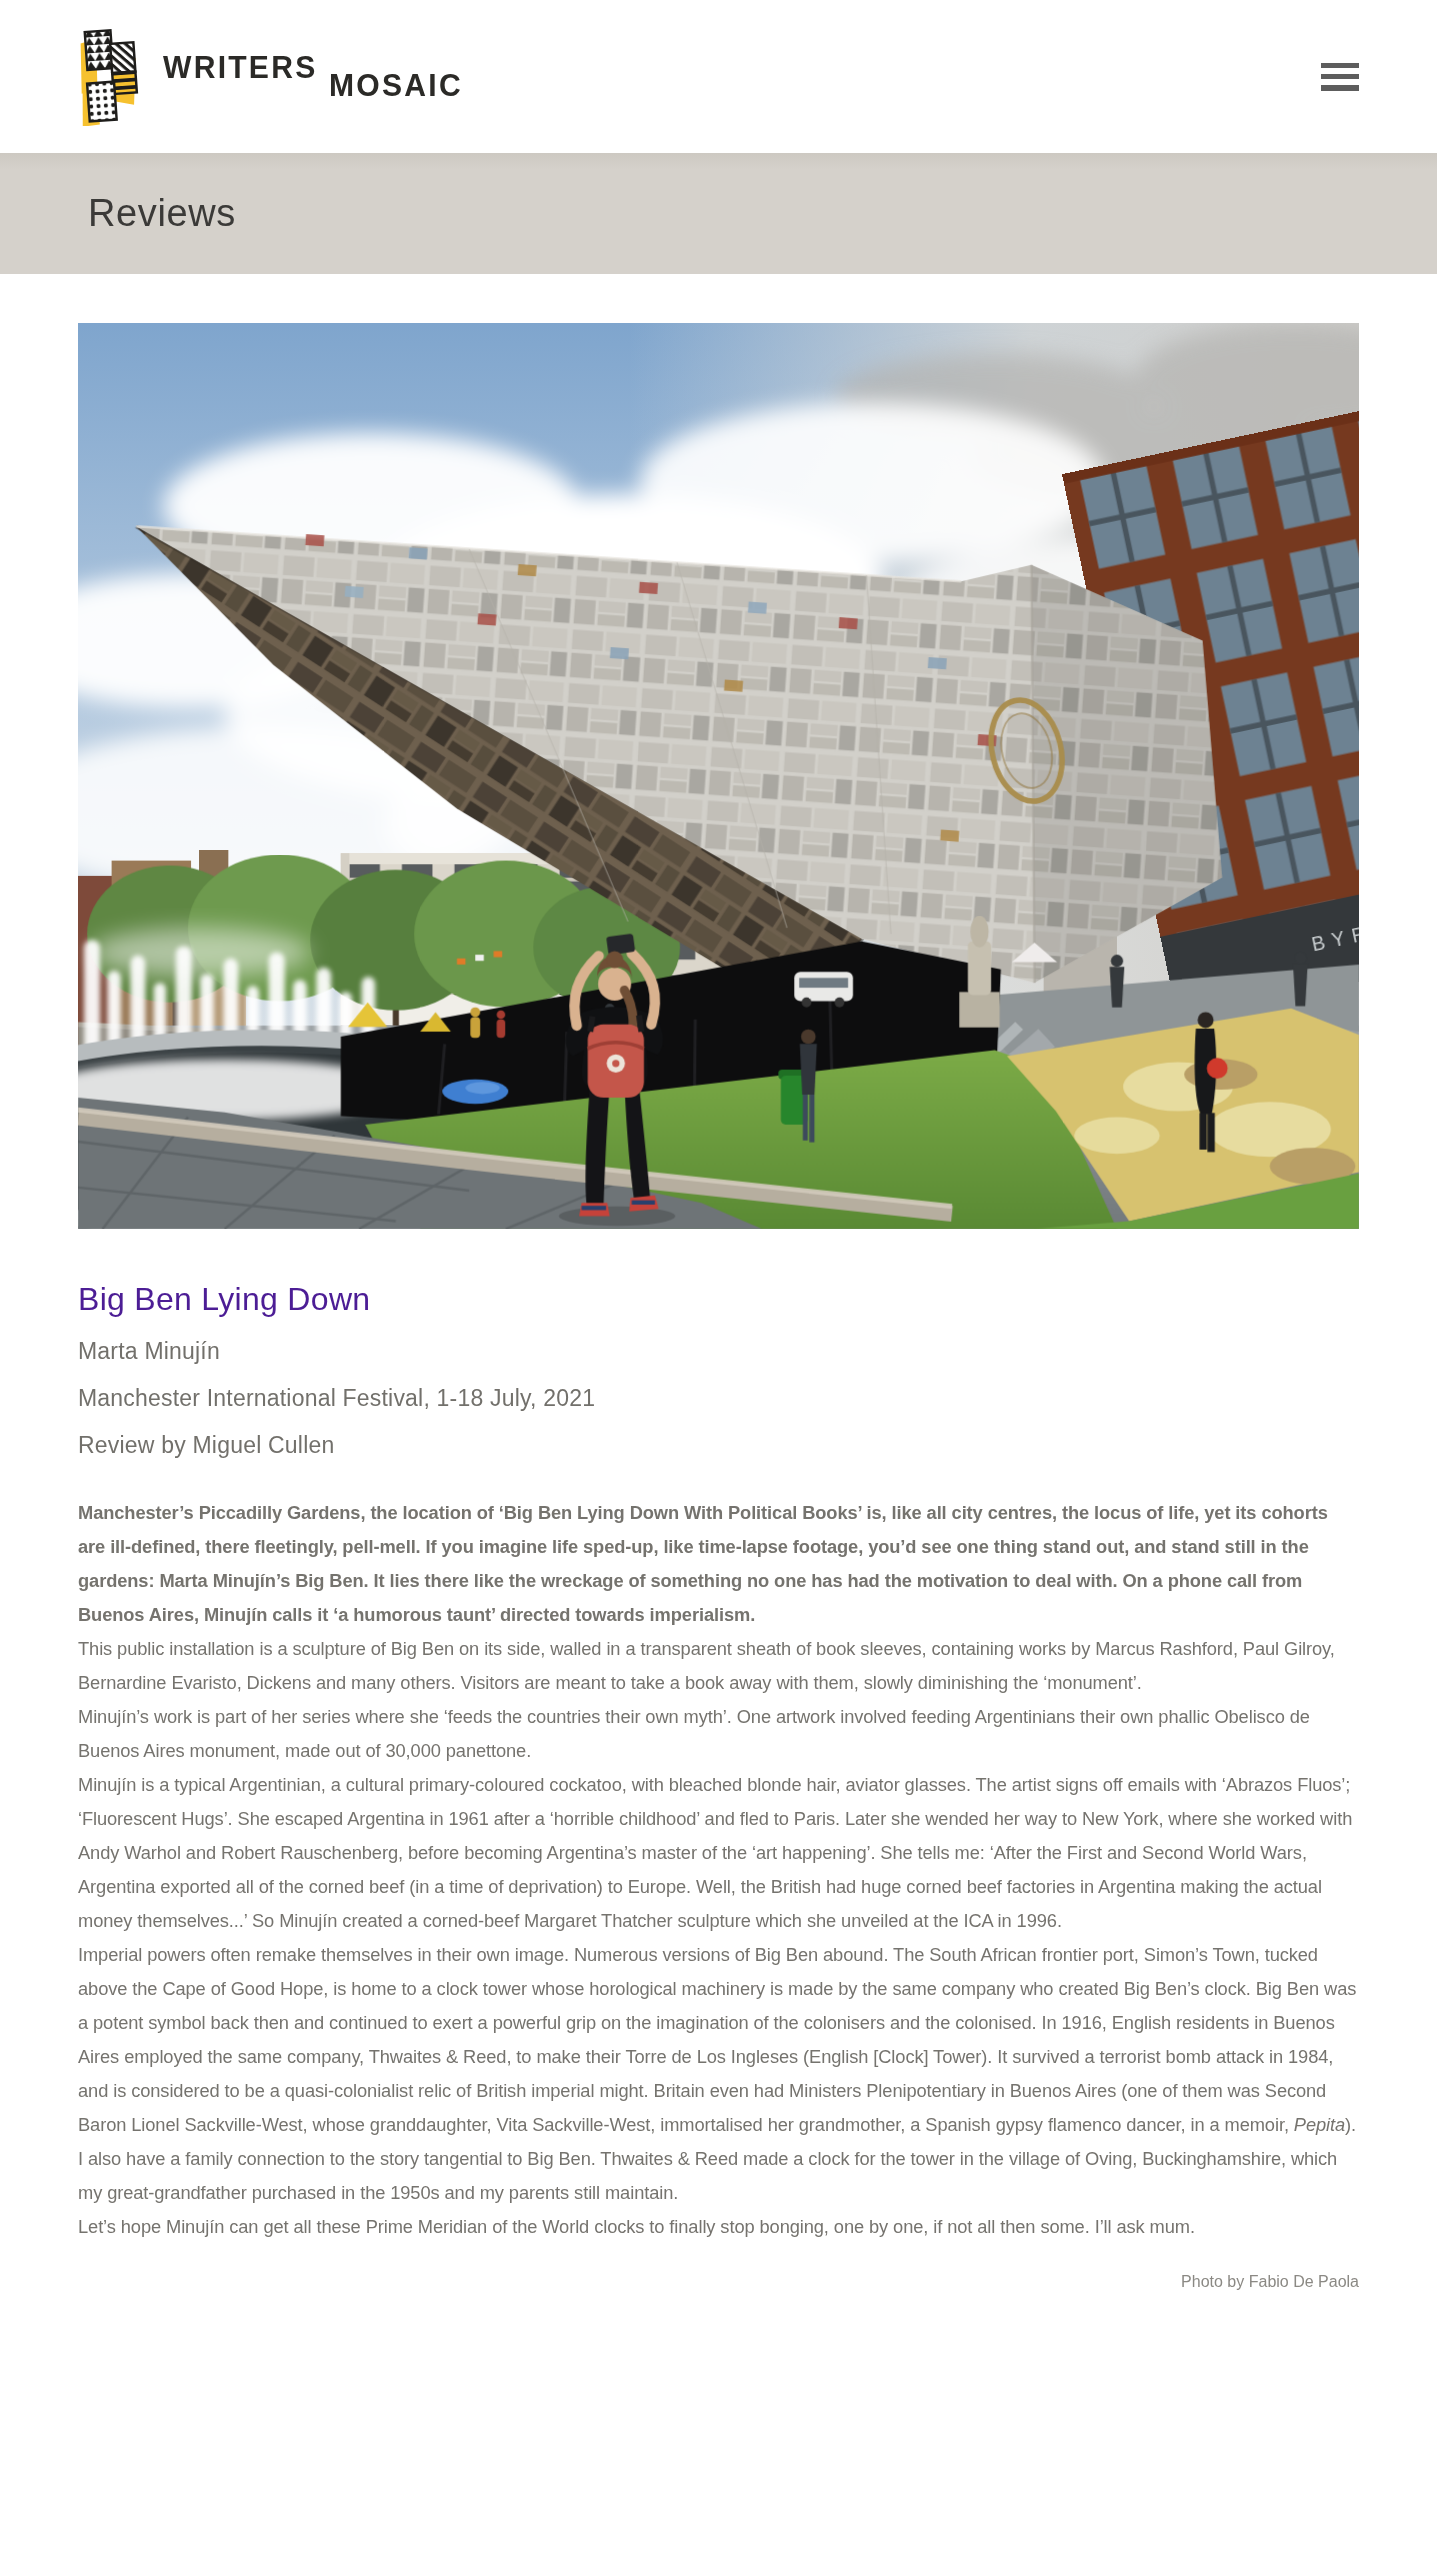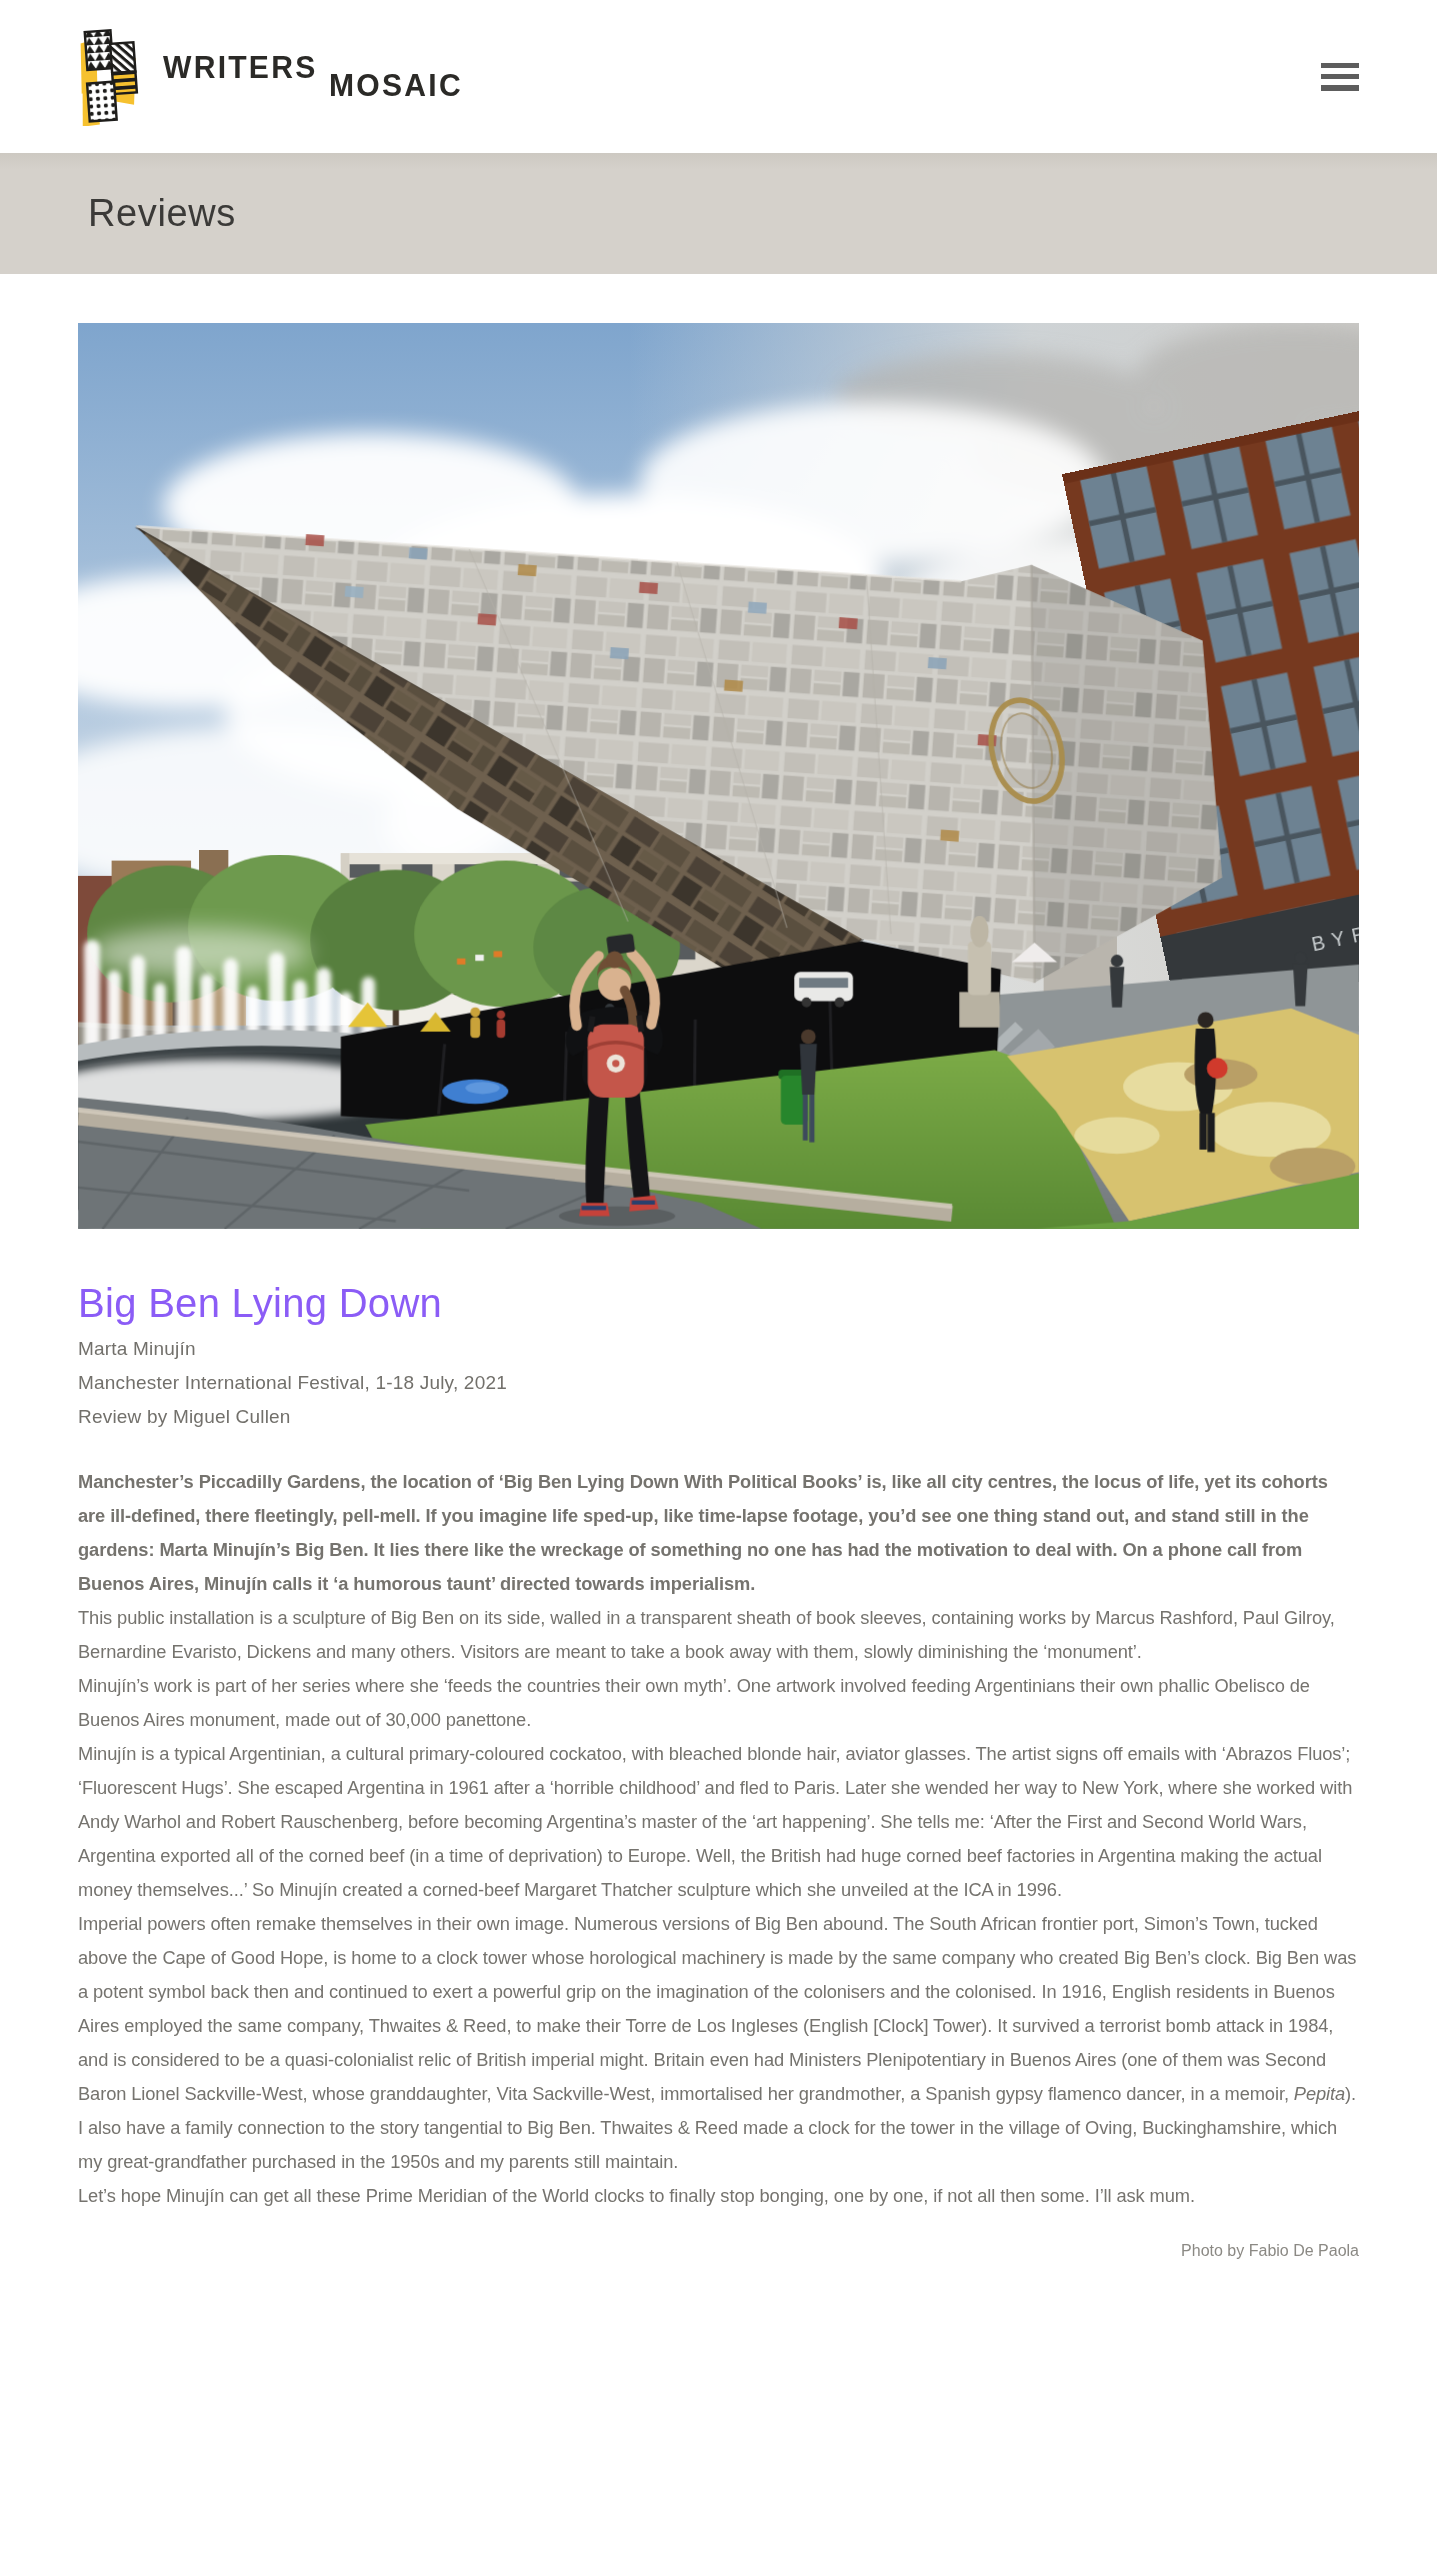--- a/index.html
+++ b/index.html
@@ -51,28 +51,28 @@
     font-weight: 400;
     color: #3b3a38;
     letter-spacing: 0.6px;
   }
   
   .content { padding: 0 78px; }
   figure.photo { margin: 49px 0 0 0; width: 1281px; }
   figure.photo svg { display: block; width: 1281px; height: 906px; background: #dfe3e5; }
   .article-title {
     margin-top: 52px;
-    font-size: 40px;
+    font-size: 32px;
     font-weight: 400;
-    color: #8b5cf6;
+    color: #4c1d95;
     letter-spacing: 0.3px;
   }
   p.meta {
-    margin-top: 12px;
-    font-size: 19px;
+    margin-top: 20px;
+    font-size: 23px;
     letter-spacing: 0.2px;
     color: #72706b;
   }
   p.body {
     font-size: 18.3px;
     line-height: 34px;
     letter-spacing: -0.1px;
     color: #75736e;
   }
   p.body.first { margin-top: 37px; font-weight: bold; }

